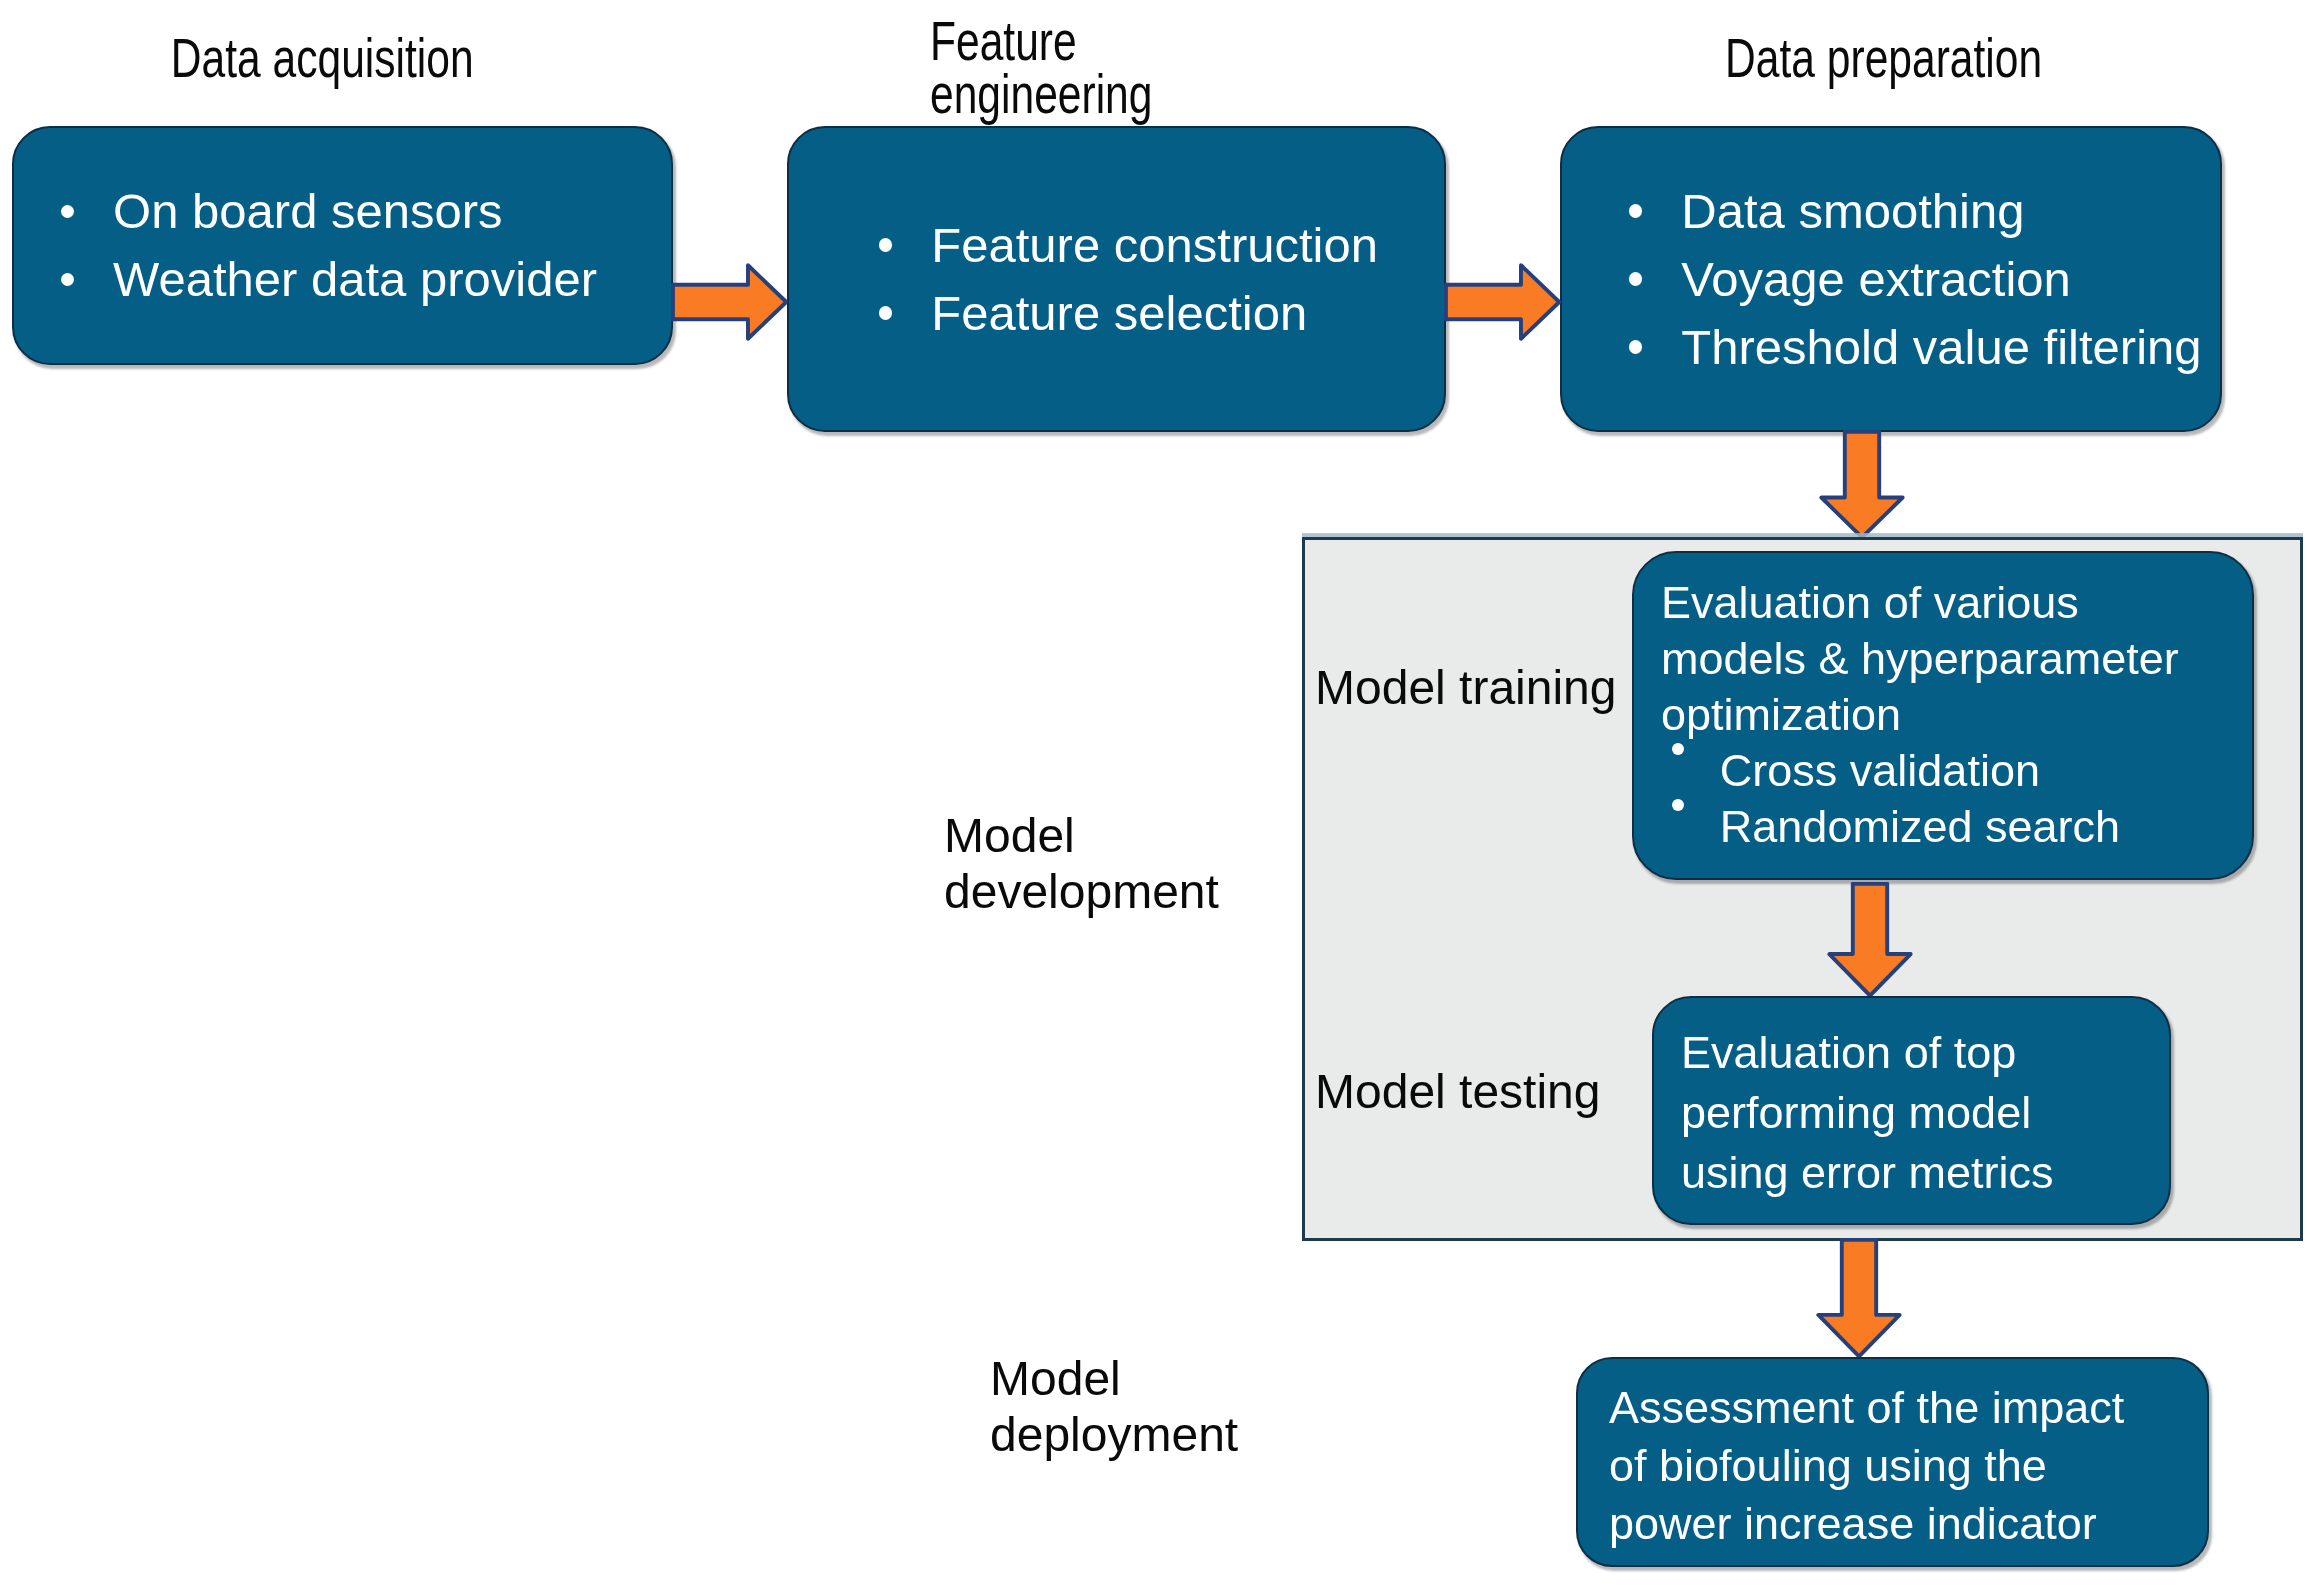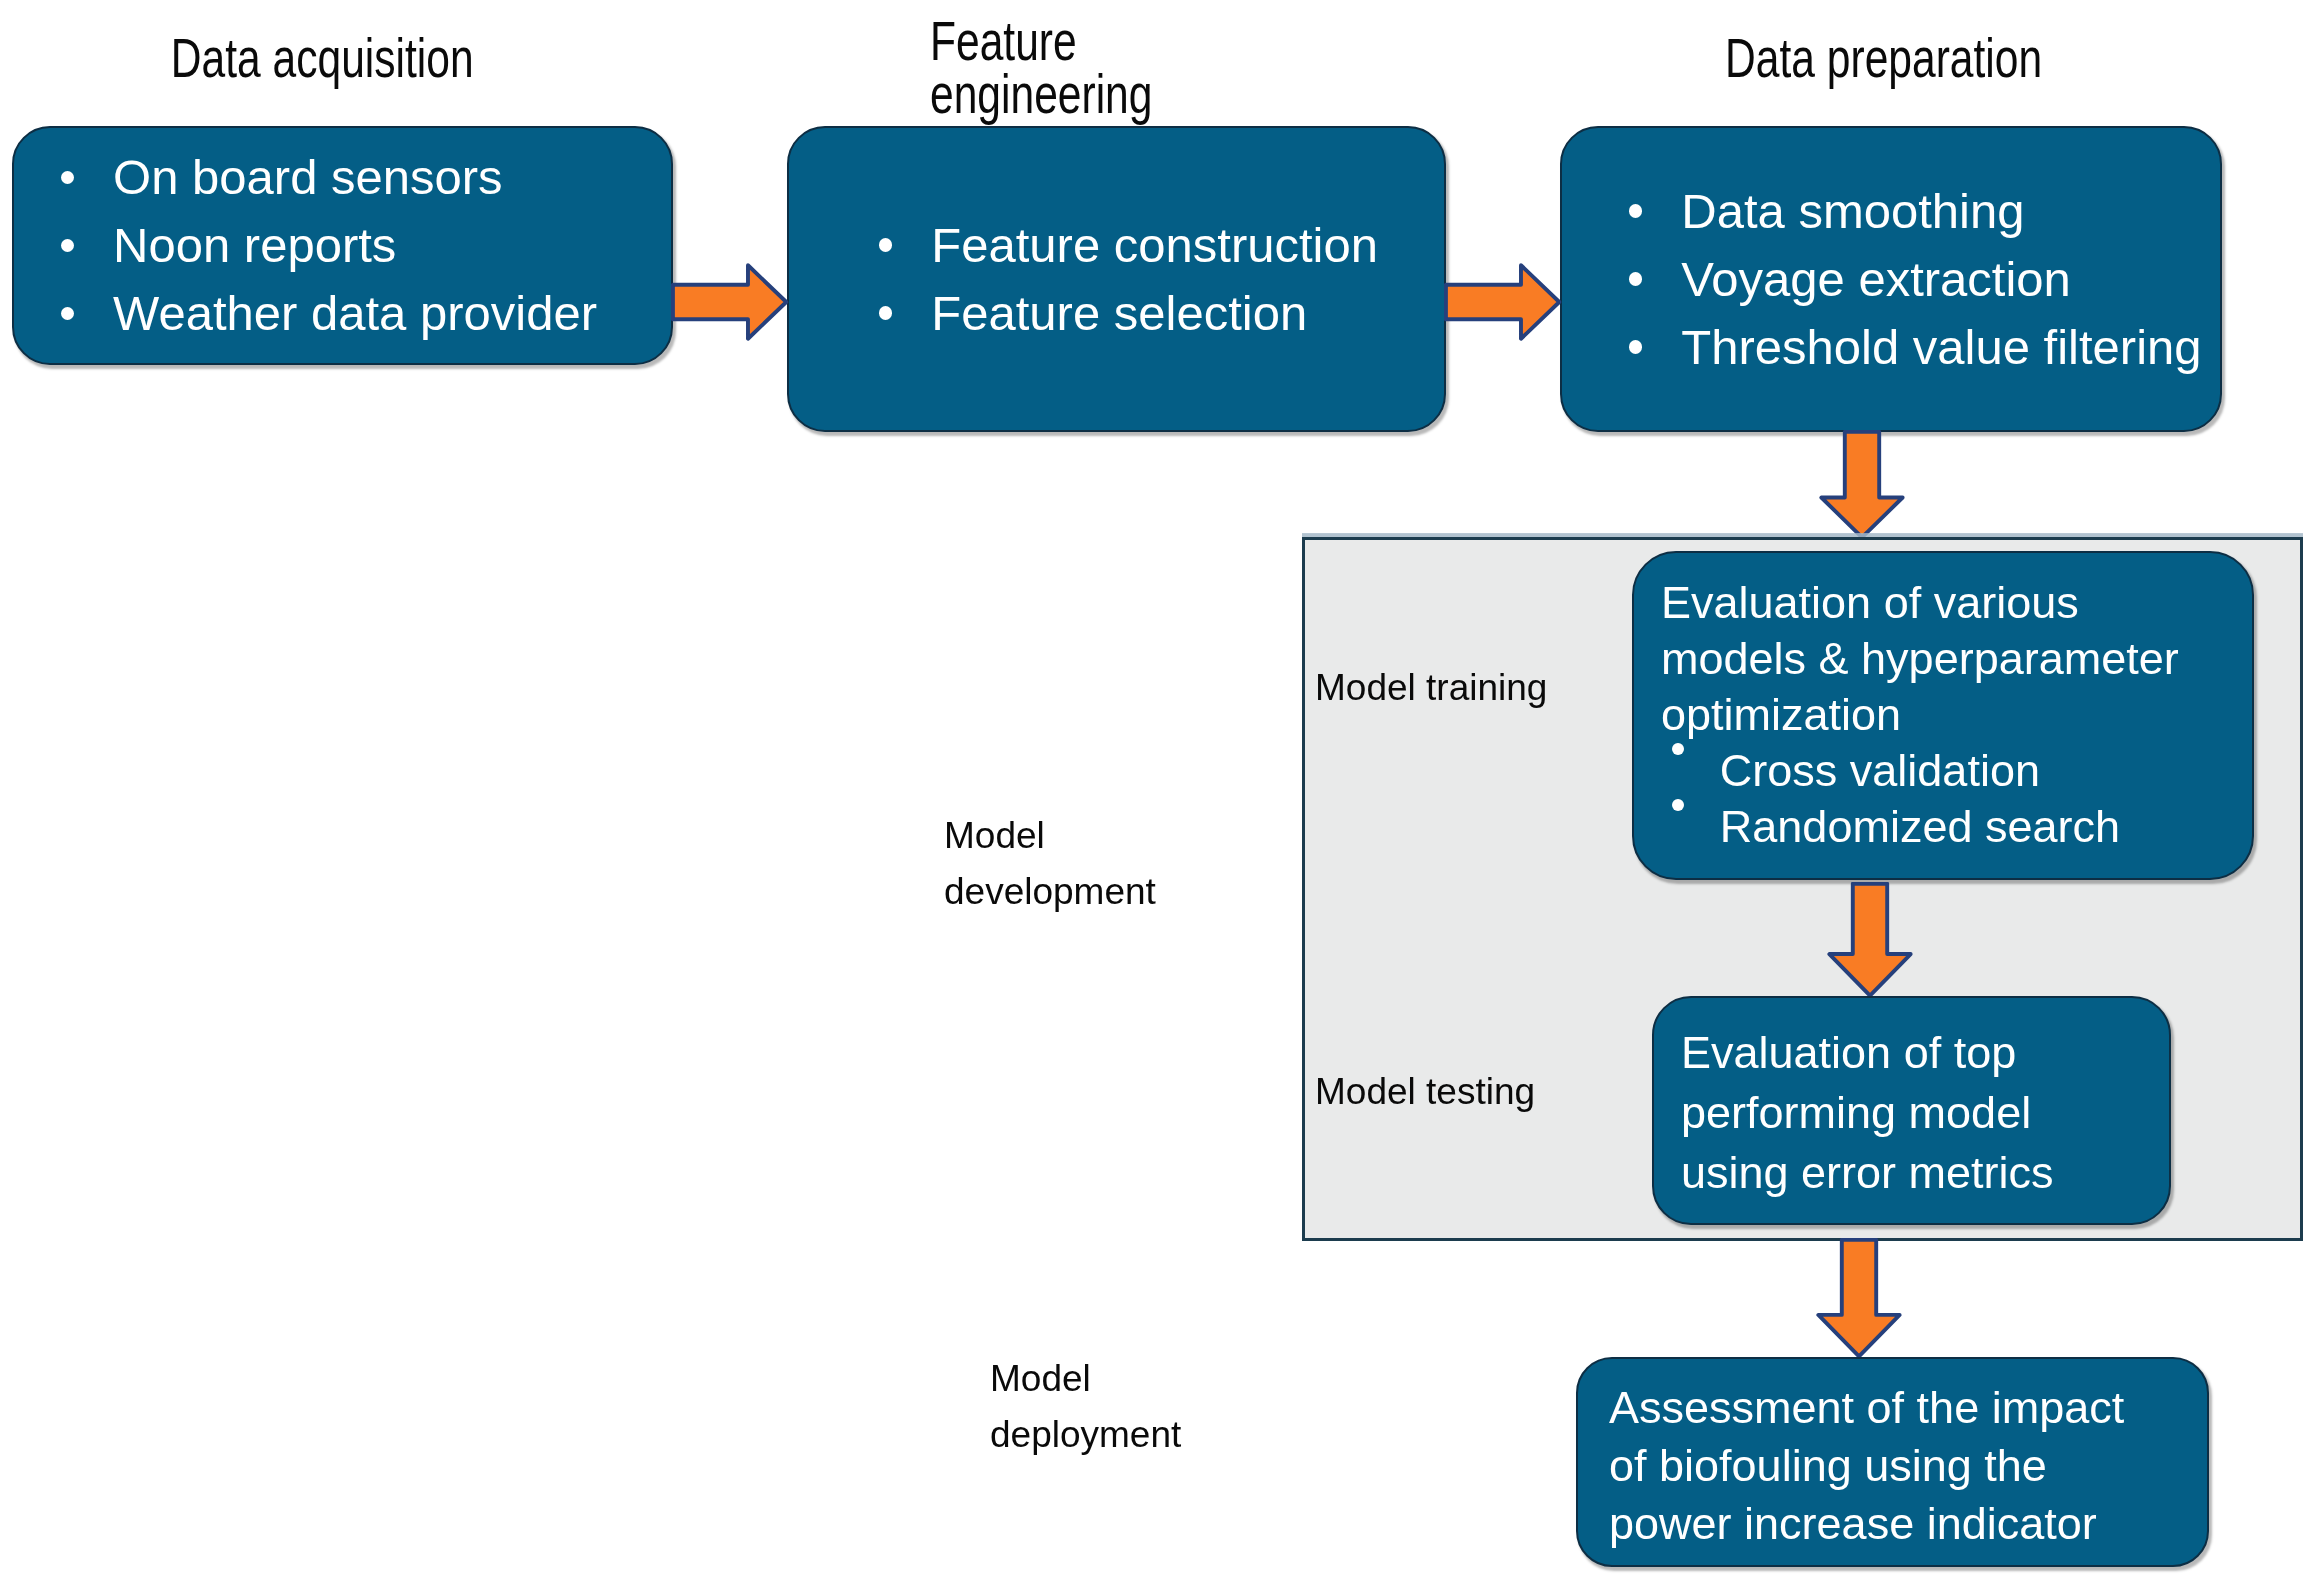--- a/index.html
+++ b/index.html
@@ -43,21 +43,21 @@
   .dot{width:13.3px;height:13.3px;border-radius:50%;background:var(--box-text);flex:none;}
   .pl1{padding-left:47px;}  .pl2{padding-left:90px;}  .pl3{padding-left:67px;}
   
   .container-box{
     position:absolute;background:var(--container-fill);
     border:3.1px solid var(--container-border);
     box-shadow:0 -3.9px 0 rgba(165,185,200,.85);
   }
   
   .black-label{
-    position:absolute;color:var(--title-color);font-size:37px;line-height:56px;
+    position:absolute;color:var(--title-color);font-size:48px;line-height:56px;
     white-space:nowrap;
   }
   
   .inner-text{position:absolute;left:27px;right:15.7px;top:22px;font-size:45px;line-height:56px;color:var(--box-text);}
   .inner-text .line{white-space:nowrap;}
   .inner-item{display:flex;align-items:flex-start;gap:36px;padding-left:11px;font-size:45px;line-height:56px;}
   .inner-item .dot{width:11.8px;height:11.8px;}
   
   .arrow{position:absolute;display:block;}
   .arrow polygon{fill:var(--arrow-fill);stroke:var(--arrow-stroke);stroke-width:5;stroke-linejoin:round;}
@@ -78,24 +78,20 @@
 
   <div class="sec-title t-center" style="left:1672px;top:31px;width:424px;">
     <span class="cx">Data preparation</span>
   </div>
 
   <div class="stage-box" style="left:11.8px;top:126px;width:661px;height:239px;">
     <div class="box-list pl1">
       <div class="item">
         <span class="dot"></span>
         <span>On board sensors</span>
-      </div>
-      <div class="item">
-        <span class="dot"></span>
-        <span>Noon reports</span>
       </div>
       <div class="item">
         <span class="dot"></span>
         <span>Weather data provider</span>
       </div>
     </div>
   </div>
 
   <div class="stage-box" style="left:787px;top:126px;width:659px;height:306px;">
     <div class="box-list pl2">

